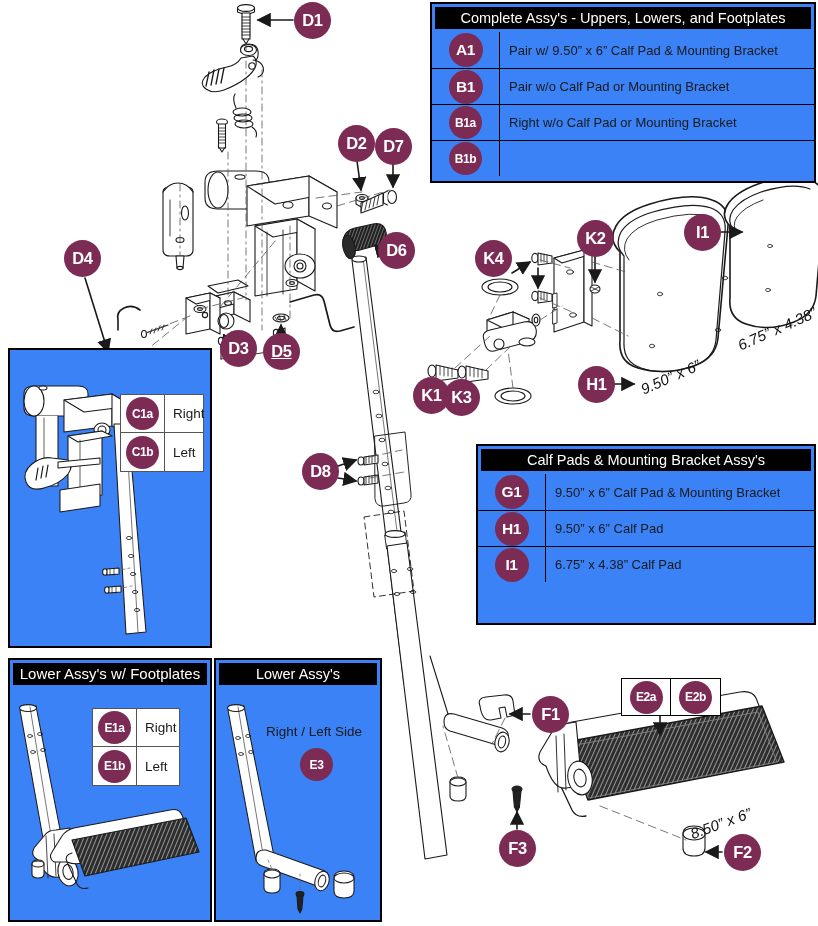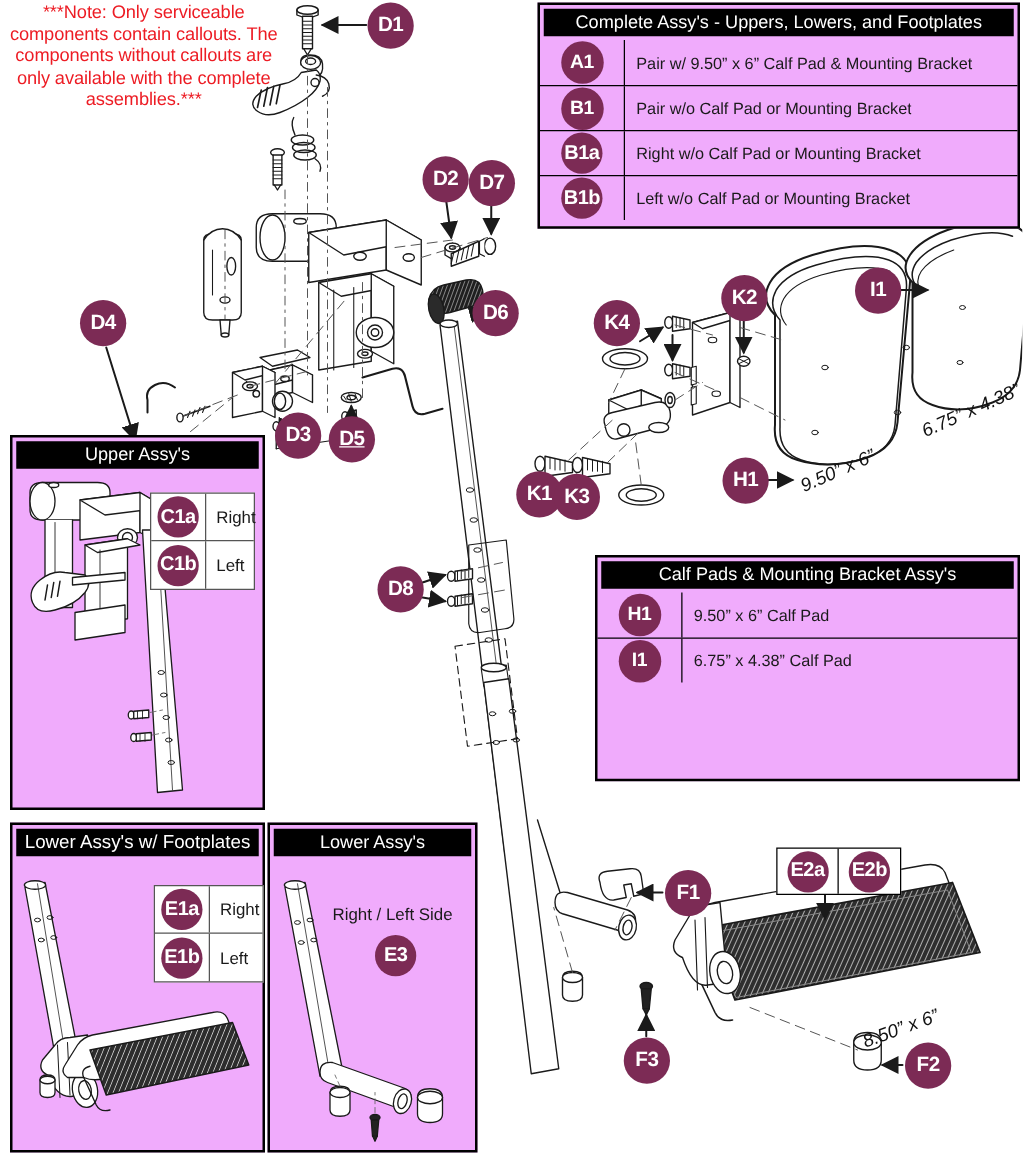--- a/index.html
+++ b/index.html
@@ -31,21 +31,21 @@
     font-size: 14.6px;
     line-height: 17.6px;
     letter-spacing: -0.1px;
   }
 
   
   .panel {
     position: absolute;
     box-sizing: border-box;
     border: 2px solid #000;
-    background: #f0abfc;
+    background: #3b82f6;
   }
   .panel-title {
     box-sizing: border-box;
     margin: 3px;
     background: #000;
     color: #fff;
     text-align: center;
     font-size: 14.5px;
     line-height: 22px;
     height: 22px;
@@ -88,21 +88,21 @@
     color: #ffffff;
     display: flex;
     align-items: center;
     justify-content: center;
     font-weight: bold;
     letter-spacing: -0.4px;
     box-sizing: border-box;
     user-select: none;
   }
   .bub.b-table { width: 34px; height: 34px; font-size: 15.5px; }
-  .bub.b-tablesm { width: 33px; height: 33px; font-size: 16px; }
+  .bub.b-tablesm { width: 33px; height: 33px; font-size: 12px; }
   .bub.b-dia { position: absolute; width: 37px; height: 37px; font-size: 16.5px; }
 
   
   .mini-table {
     position: absolute;
     border: 1.5px solid #555;
     background: #fff;
     box-sizing: border-box;
   }
   .mini-row {
@@ -165,21 +165,20 @@
   .pairbox > div:last-child { border-right: none; }
 
   svg.art { position: absolute; left: 0; top: 0; overflow: visible; }
   .ln { stroke: #1a1a1a; fill: none; }
 </style>
 </head>
 <body>
 
 <div id="page">
 
-  <div class="note">***Note: Only serviceable components contain callouts. The components without callouts are only available with the complete assemblies.***</div>
 
   <svg class="art" width="818" height="926" viewBox="0 0 818 926" aria-hidden="true">
     <defs>
       <pattern id="tread" width="4" height="4" patternUnits="userSpaceOnUse" patternTransform="rotate(28)">
         <rect width="4" height="4" fill="#2b2b2b"></rect>
         <line x1="0" y1="0" x2="0" y2="4" stroke="#d8d8d8" stroke-width="1.3"></line>
       </pattern>
       <pattern id="tread2" width="4" height="4" patternUnits="userSpaceOnUse" patternTransform="rotate(24)">
         <rect width="4" height="4" fill="#2e2e2e"></rect>
         <line x1="0" y1="0" x2="0" y2="4" stroke="#dcdcdc" stroke-width="1.2"></line>
@@ -611,45 +610,49 @@
       <div class="panel-row">
         <div class="cell-code">
           <span class="bub b-table b-tablesm">B1a</span>
         </div>
         <div class="cell-desc">Right w/o Calf Pad or Mounting Bracket</div>
       </div>
       <div class="panel-row">
         <div class="cell-code">
           <span class="bub b-table b-tablesm">B1b</span>
         </div>
-        <div class="cell-desc">Left w/o Calf Pad or Mounting Bracket</div>
       </div>
     </div>
   </div>
 
   <div class="panel" style="left:476px; top:444px; width:340px; height:181px;">
     <div class="panel-title">Calf Pads &amp; Mounting Bracket Assy's</div>
     <div class="panel-rows">
       <div class="panel-row">
         <div class="cell-code">
+          <span class="bub b-table">G1</span>
+        </div>
+        <div class="cell-desc">9.50” x 6” Calf Pad &amp; Mounting Bracket</div>
+      </div>
+      <div class="panel-row">
+        <div class="cell-code">
           <span class="bub b-table">H1</span>
         </div>
         <div class="cell-desc">9.50” x 6” Calf Pad</div>
       </div>
       <div class="panel-row">
         <div class="cell-code">
           <span class="bub b-table">I1</span>
         </div>
         <div class="cell-desc">6.75” x 4.38” Calf Pad</div>
       </div>
     </div>
   </div>
 
   <div class="panel" style="left:8px; top:348px; width:204px; height:300px;">
-    <div class="panel-title">Upper Assy's</div>
 
     <svg class="art" width="204" height="272" viewBox="0 0 204 272" style="top:28px;" aria-hidden="true">
       <g class="ln" stroke-width="1.05" stroke-linejoin="round" stroke-linecap="round">
 
         <path d="M14,16 q0,-8 10,-8 l44,0 q10,0 10,8 l0,14 q0,8 -10,8 l-44,0 q-10,0 -10,-8 z" fill="#fff"></path>
         <ellipse cx="24" cy="23" rx="10" ry="15" fill="#fff"></ellipse>
         <ellipse cx="33" cy="10" rx="4" ry="2" fill="#fff"></ellipse>
 
         <path d="M54,22 l48,-6 l0,32 l-48,6 z" fill="#fff"></path>
         <path d="M54,22 l48,-6 l20,12 l-48,6 z" fill="#fff"></path>
@@ -754,21 +757,21 @@
 
         <path d="M44,174 q-6,-4 -2,-10 l10,-16 q4,-6 12,-8 l96,-18 q9,-2 12,5 l7,18 q3,7 -6,10 l-100,20 q-9,2 -16,-1 z" fill="#fff"></path>
         <path d="M62,152 l114,-22 l13,34 l-114,24 z" fill="url(#treadA)" stroke="#1a1a1a" stroke-width="1.2"></path>
         <path d="M78,200 q-8,2 -11,-4 l-10,-22 q-3,-7 5,-9" fill="none" stroke-width="1.1"></path>
 
         <path d="M22,176 q0,-4 6,-4 q6,0 6,4 l0,10 q0,4 -6,4 q-6,0 -6,-4 z" fill="#fff"></path>
         <ellipse cx="28" cy="176" rx="6" ry="3" fill="#fff"></ellipse>
       </g>
     </svg>
 
-    <div class="mini-table" style="left:82px; top:48px; width:88px; height:78px;margin-left:31px;">
+    <div class="mini-table" style="left:82px; top:48px; width:88px; height:78px;">
       <div class="mini-row">
         <div class="mini-code">
           <span class="bub b-tablesm">E1a</span>
         </div>
         <div class="mini-label">Right</div>
       </div>
       <div class="mini-row">
         <div class="mini-code">
           <span class="bub b-tablesm">E1b</span>
         </div>

